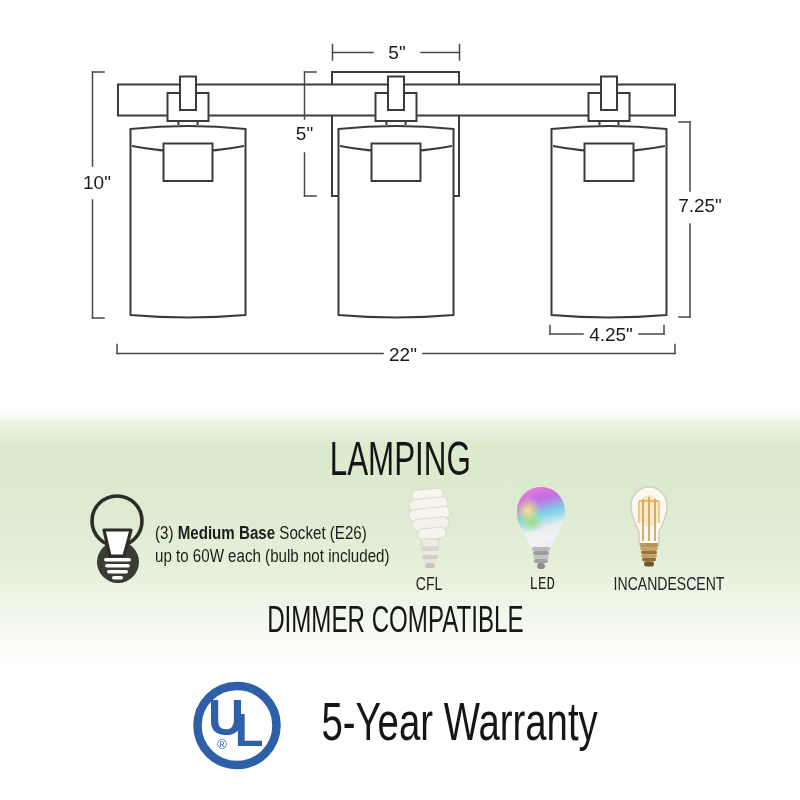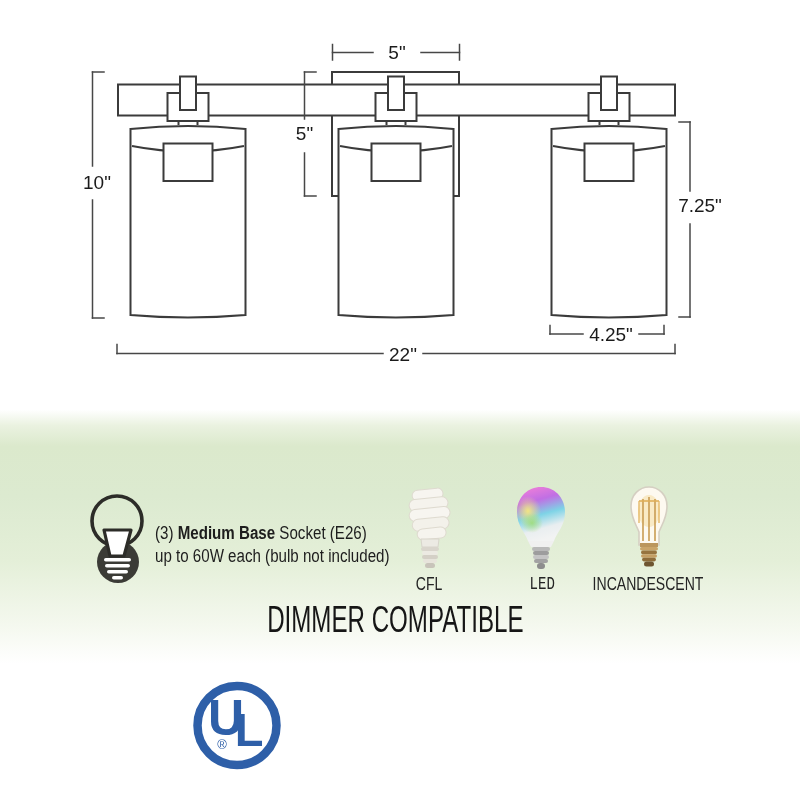--- a/index.html
+++ b/index.html
@@ -126,20 +126,23 @@
     <g fill="#1b1b1b" font-size="19" text-anchor="middle">
       <text x="397" y="58.5">5"</text>
       <text x="304.5" y="140">5"</text>
       <text x="97" y="189">10"</text>
       <text x="700" y="212">7.25"</text>
       <text x="611" y="340.5">4.25"</text>
       <text x="403" y="360.5">22"</text>
     </g>
   </svg>
 
+  <div class="abs heading lamping-title">
+    <span class="cond">LAMPING</span>
+  </div>
 
   <svg class="abs" style="left:86px;top:492px;" width="62" height="96" viewBox="0 0 62 96">
     <circle cx="31" cy="29" r="25" fill="none" stroke="#2c2c28" stroke-width="3.6"></circle>
     <circle cx="32" cy="70" r="21" fill="#3b3b36"></circle>
     <polygon points="18,38 45,38 38,64 24,64" fill="#ffffff" stroke="#2c2c28" stroke-width="3.2" stroke-linejoin="round"></polygon>
     <g fill="#ffffff">
       <rect x="18" y="66" width="27" height="3.6" rx="1.8"></rect>
       <rect x="19" y="72" width="25" height="3.6" rx="1.8"></rect>
       <rect x="21" y="78" width="21" height="3.6" rx="1.8"></rect>
       <rect x="26" y="84" width="11" height="3.6" rx="1.8"></rect>
@@ -219,31 +222,34 @@
       <rect x="18" y="76.4" width="10" height="5" rx="2.5" fill="#6e5530"></rect>
     </g>
   </svg>
 
   <div class="abs bulb-label" style="left:369px;width:120px;">
     <span class="cond">CFL</span>
   </div>
   <div class="abs bulb-label" style="left:482px;width:120px;font-family:Liberation Mono, monospace;">
     <span class="cond">LED</span>
   </div>
-  <div class="abs bulb-label" style="left:558px;width:180px;">
+  <div class="abs bulb-label" style="left:579px;width:180px;">
     <span class="cond">INCANDESCENT</span>
   </div>
 
   <div class="abs heading dimmer-title">
     <span class="cond">DIMMER COMPATIBLE</span>
   </div>
 
   <svg class="abs" style="left:180px;top:669px;" width="114" height="114" viewBox="0 0 114 114">
     <circle cx="57" cy="56.5" r="39.5" fill="#ffffff" stroke="#2e5fa8" stroke-width="8.5"></circle>
     <g fill="#2e5fa8" font-weight="bold" text-anchor="middle">
       <text x="46" y="66" font-size="50">U</text>
       <text x="69" y="77" font-size="47">L</text>
       <text x="42" y="79.5" font-size="13" font-weight="normal">®</text>
     </g>
   </svg>
 
+  <div class="abs heading warranty-text">
+    <span class="cond">5-Year Warranty</span>
+  </div>
 
 </div>
 
 </body></html>

